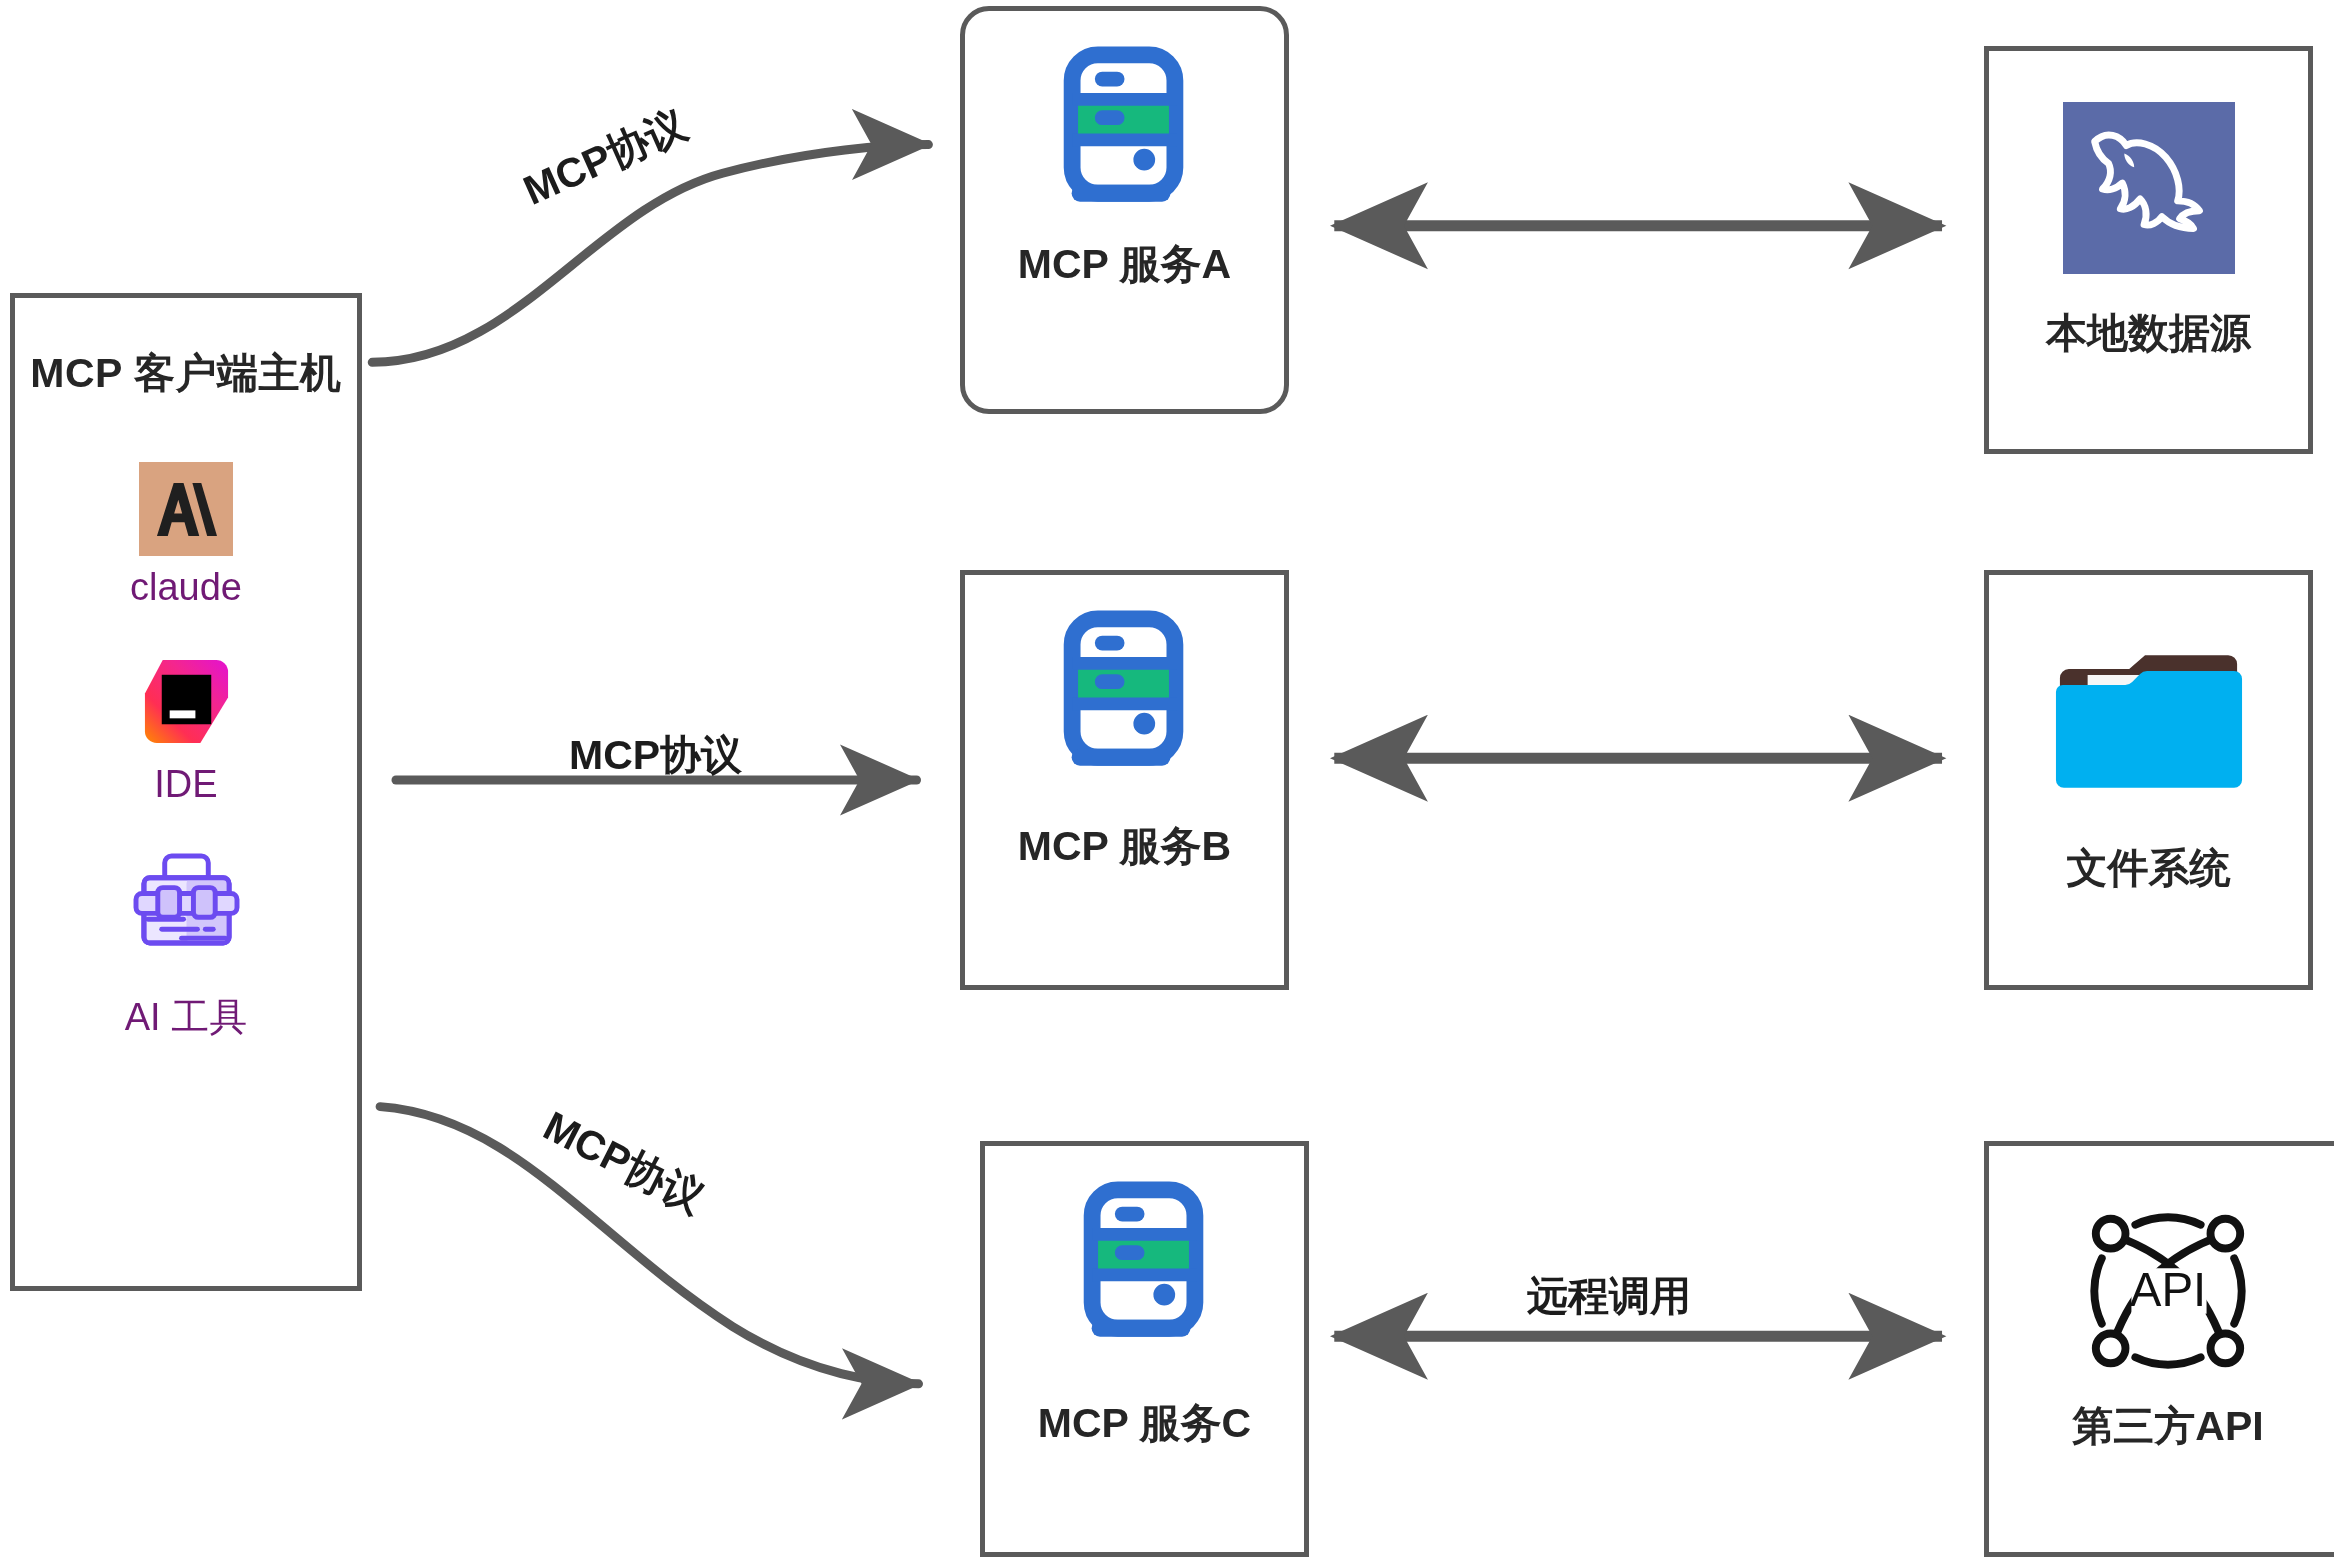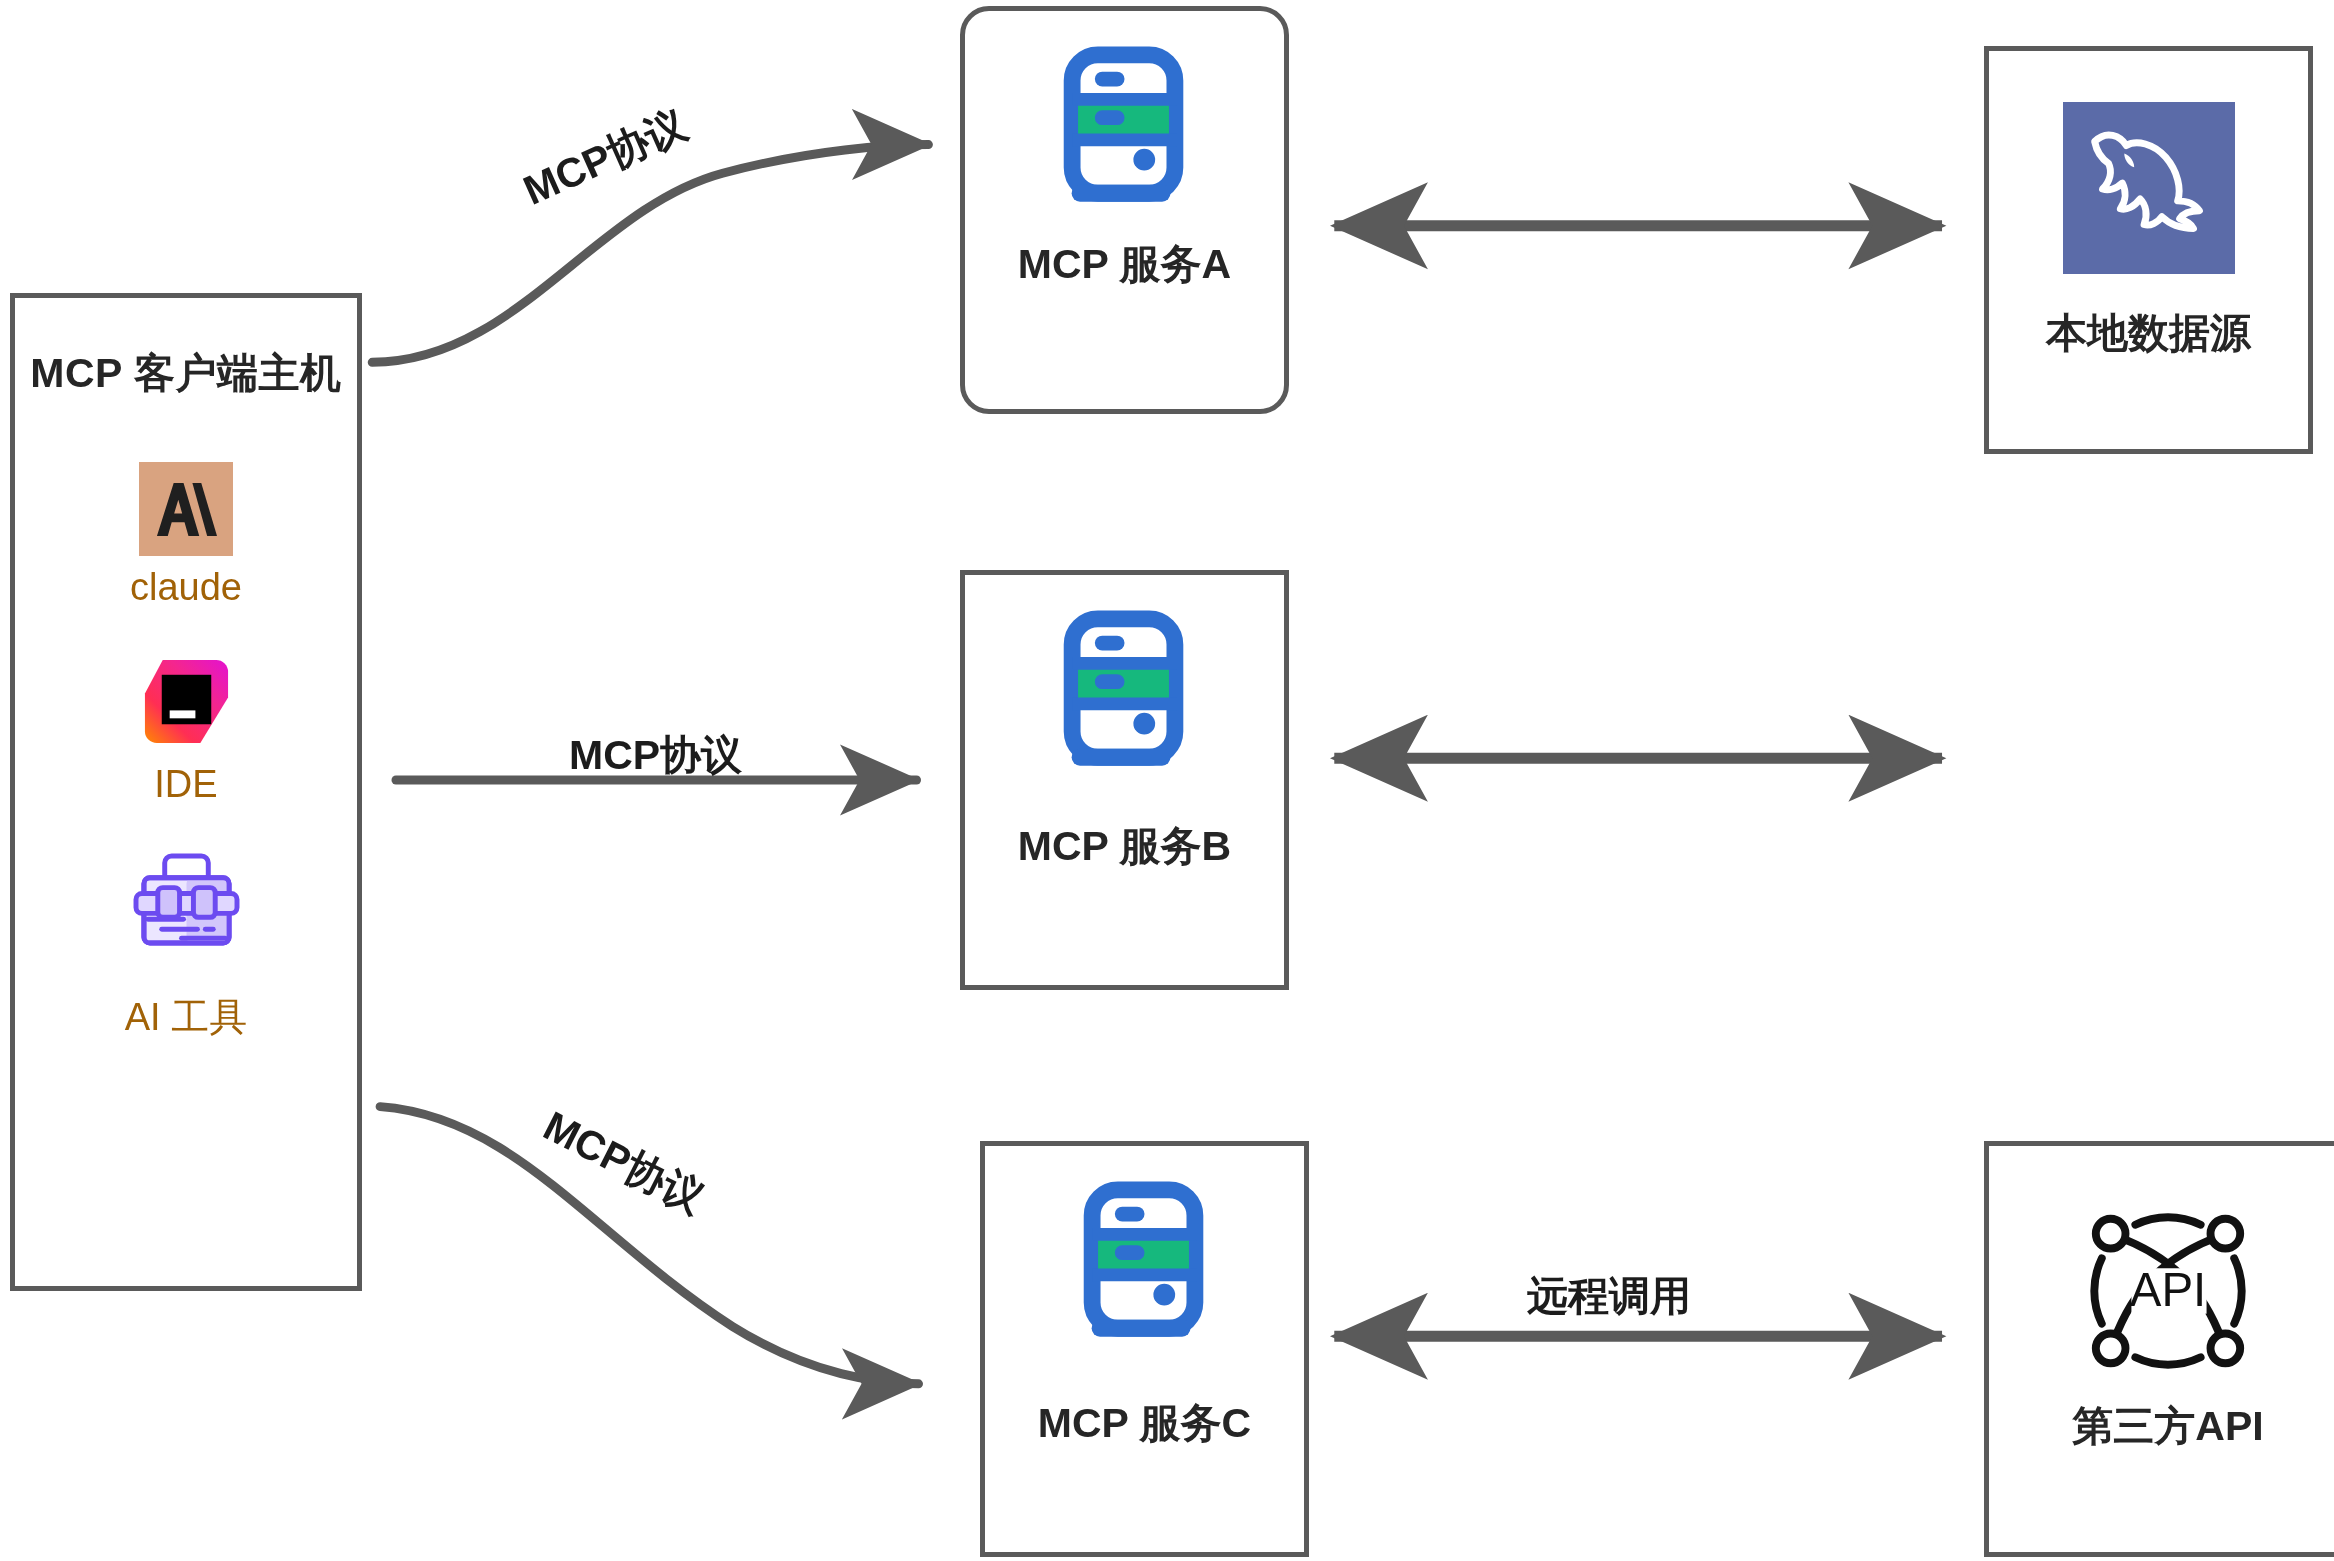--- a/index.html
+++ b/index.html
@@ -27,21 +27,21 @@
     font-size:41px;font-weight:bold;letter-spacing:0.5px;
     color:#262626;white-space:nowrap;
   }
   .client-item{
     display:flex;flex-direction:column;align-items:center;
   }
   #client-item-claude{margin-top:61px;}
   #client-item-ide{margin-top:45px;}
   #client-item-tools{margin-top:44px;gap:27px;}
   .client-label{
-    margin-top:10px;font-size:38px;color:#a16207;white-space:nowrap;
+    margin-top:10px;font-size:38px;color:#701a75;white-space:nowrap;
   }
 
   
   .node-box{
     display:flex;flex-direction:column;align-items:center;justify-content:flex-start;
   }
   .node-icon{margin-top:34px;}
   .node-label{
     font-size:41px;font-weight:bold;color:#262626;white-space:nowrap;
     margin-top:14px;
@@ -221,20 +221,31 @@
                  C126,100 134,104 138,110 C130,110 122,112 118,118 C124,120 130,124 132,128
                  C120,128 108,124 100,116 C96,122 88,126 82,124 C86,114 84,104 78,98
                  C72,106 64,110 58,108 C64,100 64,90 60,82 C54,88 46,90 40,88
                  C48,80 50,70 46,62 C40,58 34,50 32,40 Z" fill="none" stroke="#ffffff" stroke-width="7" stroke-linejoin="round" stroke-linecap="round"></path>
         <path d="M62,52 C68,54 72,60 72,66 C66,64 62,58 62,52 Z" fill="#ffffff"></path>
       </svg>
     </div>
     <div class="node-label">本地数据源</div>
   </div>
 
+  <div class="box node-box" id="ds-files">
+    <div class="node-icon">
+      <svg width="194" height="149" viewBox="0 0 196 150" aria-hidden="true">
+        <path d="M8,30 a9,9 0 0 1 9,-9 H78 l16,-14 H178 a9,9 0 0 1 9,9 V74 H8 Z" fill="#4a312c"></path>
+        <rect x="36" y="27" width="128" height="58" fill="#f7f7f7"></rect>
+        <path d="M4,44 a7,7 0 0 1 7,-7 H74 a10,10 0 0 0 7,-3 l8,-8 a10,10 0 0 1 7,-3 H184
+                 a8,8 0 0 1 8,8 V133 a8,8 0 0 1 -8,8 H12 a8,8 0 0 1 -8,-8 Z" fill="#00b0f0"></path>
+      </svg>
+    </div>
+    <div class="node-label">文件系统</div>
+  </div>
 
   <div class="box node-box" id="ds-api">
     <div class="node-icon">
       <svg width="176" height="176" viewBox="0 0 178 178" aria-hidden="true">
         <g fill="none" stroke="#111111" stroke-width="8" stroke-linecap="round">
           <path d="M56,22 A76,76 0 0 1 122,22"></path>
           <path d="M156,56 A76,76 0 0 1 156,122"></path>
           <path d="M122,156 A76,76 0 0 1 56,156"></path>
           <path d="M22,122 A76,76 0 0 1 22,56"></path>
           <path d="M38,34 C92,54 124,86 144,140"></path>

